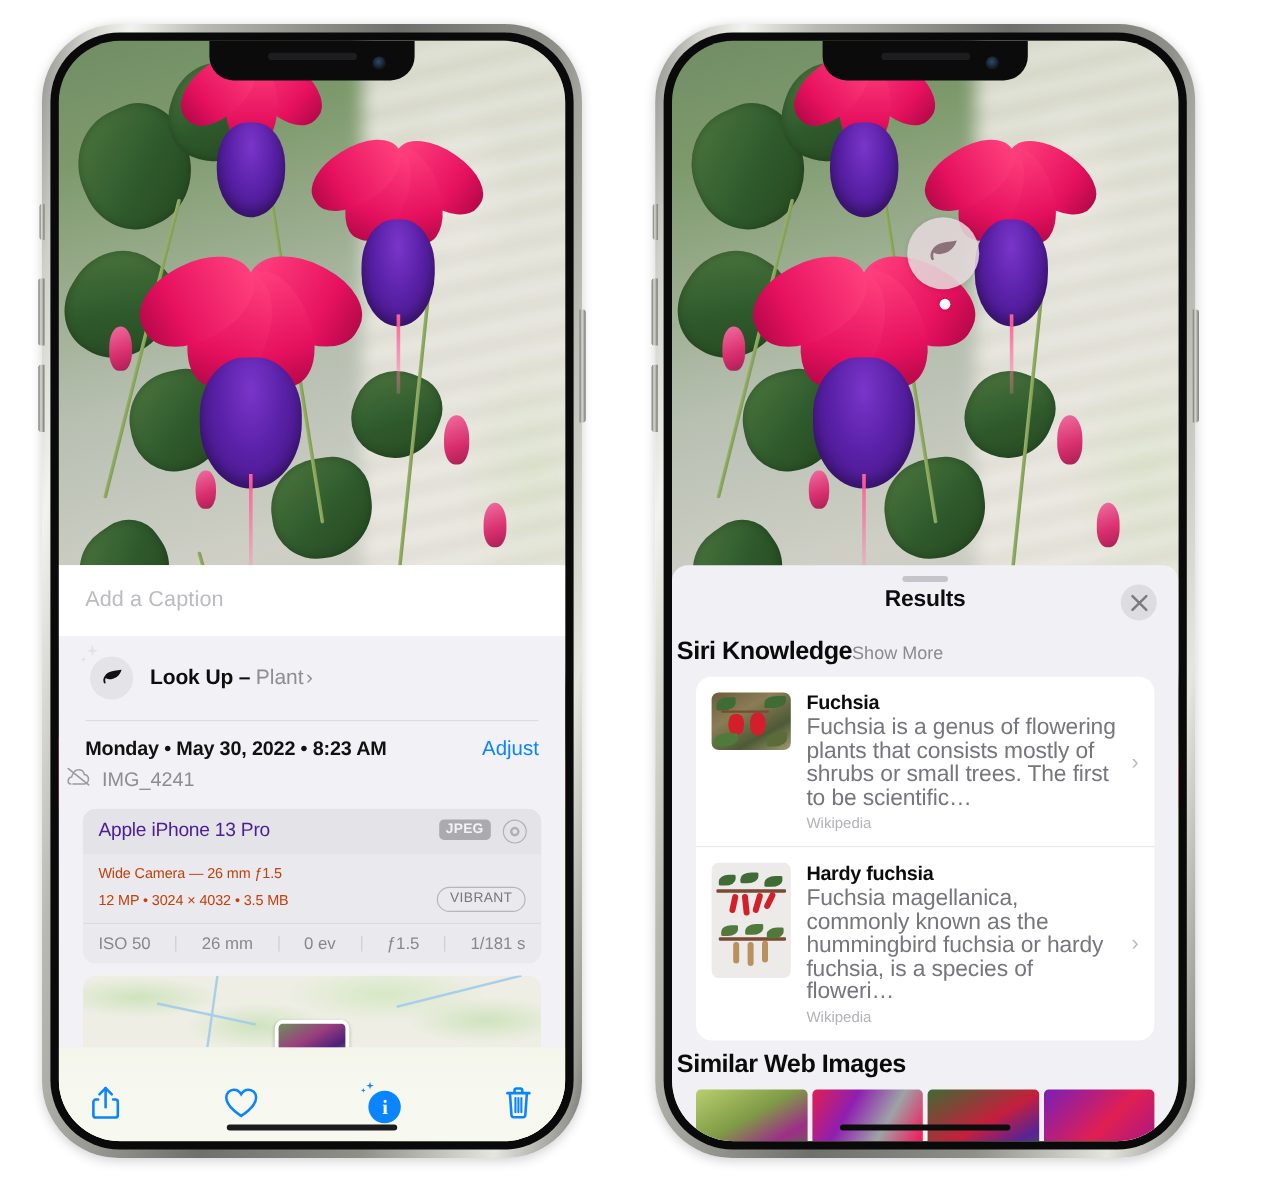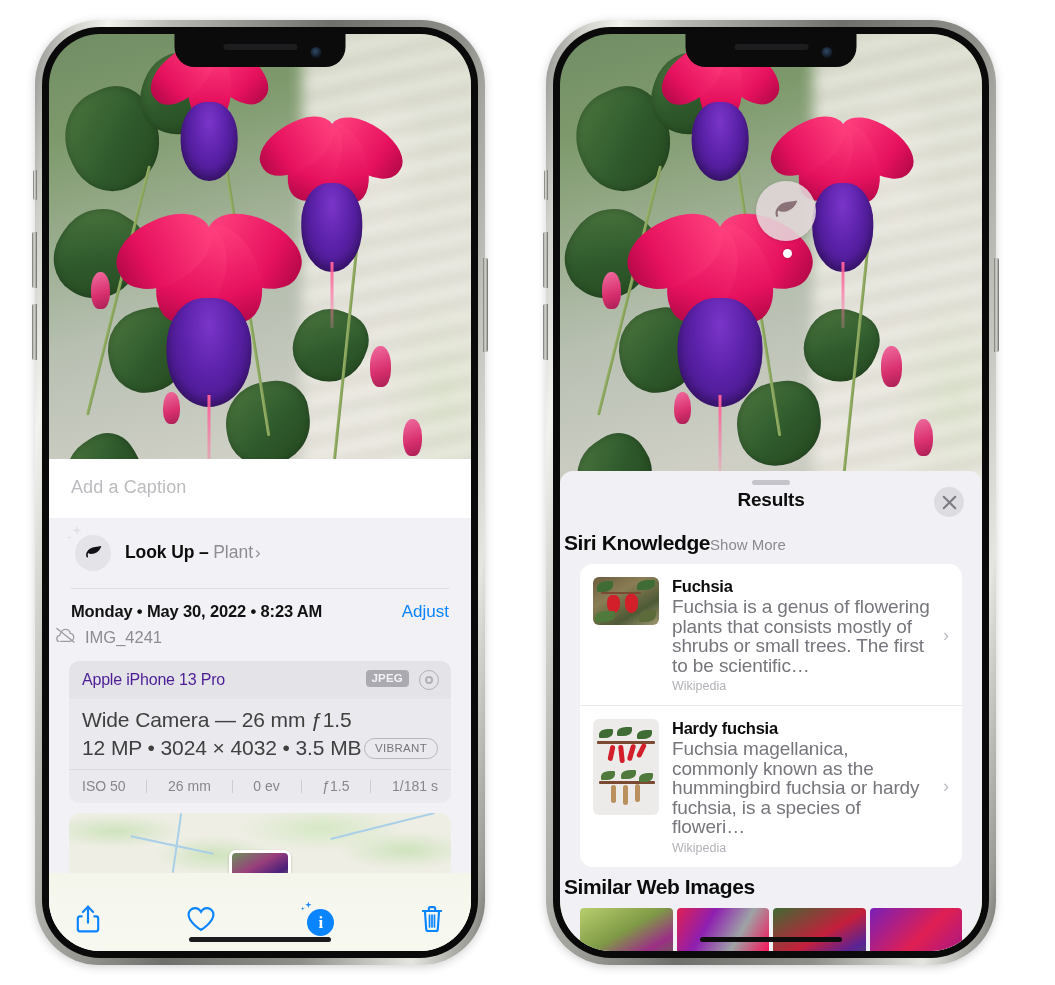--- a/index.html
+++ b/index.html
@@ -185,21 +185,21 @@
   .aperture-icon {
     width: 20px; height: 20px; border-radius: 50%;
     border: 1.6px solid #b0b0b6;
     display: flex; align-items: center; justify-content: center;
   }
   .aperture-icon i {
     width: 8px; height: 8px; border-radius: 50%;
     border: 2px solid #b0b0b6; display: block;
   }
   .cam-body { padding: 9px 13px 9px 13px; }
-  .cam-line { font-size: 21px; color: #404040; letter-spacing: -.1px; }
+  .cam-line { font-size: 12px; color: #c2410c; letter-spacing: -.1px; }
   .cam-line2 { display: flex; align-items: center; justify-content: space-between; margin-top: 4px; }
   .vibrant-pill {
     font-size: 11.5px; color: #76767c; border: 1.2px solid #b6b6bc;
     border-radius: 11px; padding: 3px 10px 4px 10px; letter-spacing: .3px;
   }
   .cam-stats {
     display: flex; align-items: center; justify-content: space-between;
     border-top: 1px solid #dcdce1;
     padding: 8px 13px 9px 13px;
   }

